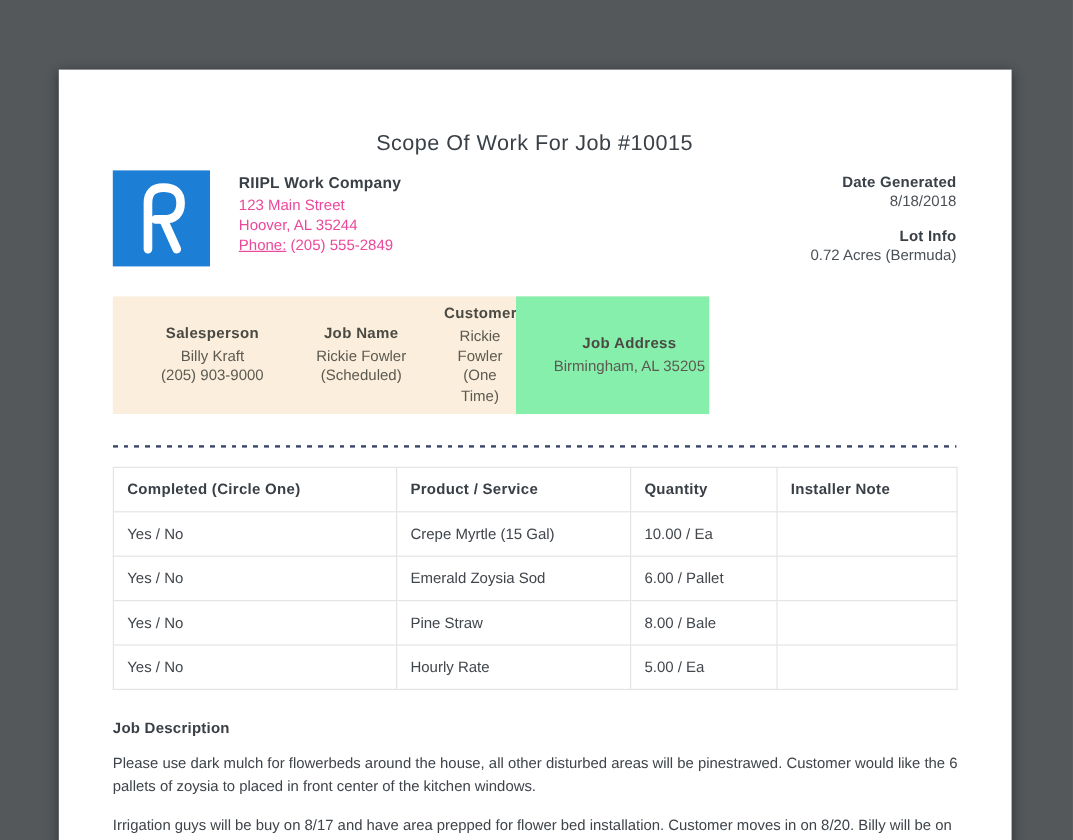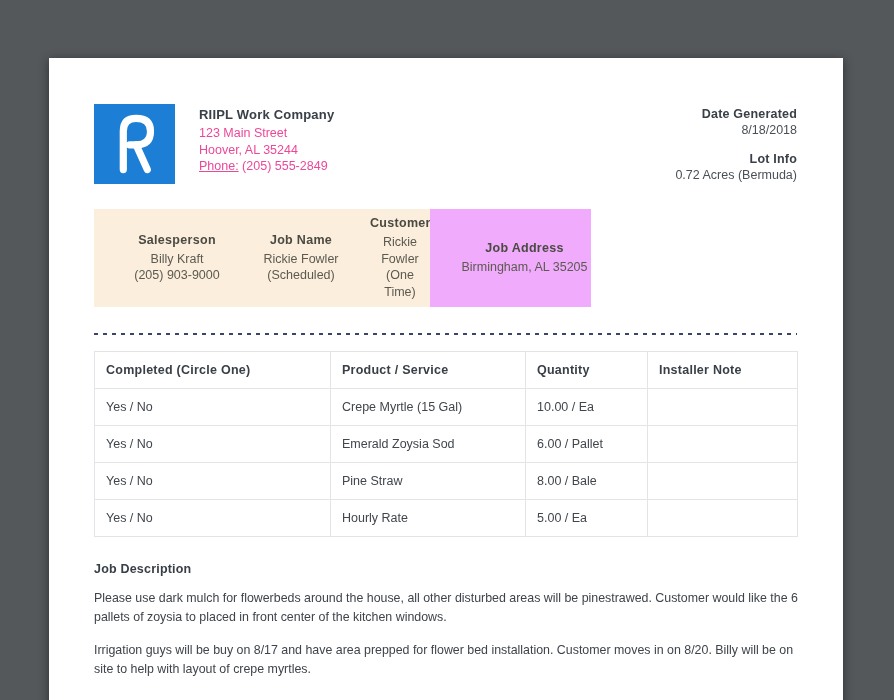--- a/index.html
+++ b/index.html
@@ -57,21 +57,21 @@
     margin-top: 25px;
     background: #fbeedd;
   }
   .info-col {
     display: flex; flex-direction: column;
     justify-content: center; text-align: center; padding-left: 28px;
   }
   .info-col.c1 { width: 138px; }
   .info-col.c2 { width: 110px; }
   .info-col.c3 { width: 88px; }
-  .info-col.c4 { width: 161px; background: #f0abfc; }
+  .info-col.c4 { width: 161px; background: #86efac; }
   .info-label {
     font-weight: bold; font-size: 12.5px; color: #4a4a43;
     letter-spacing: 0.3px; margin-bottom: 4px;
   }
   .info-line { font-size: 12.5px; color: #5c5a50; line-height: 16.5px; }
   .dotted-divider {
     margin-top: 26px;
     height: 2px; width: 703px;
     background: repeating-linear-gradient(90deg, #39466a 0 4px, transparent 4px 9px);
   }
@@ -104,20 +104,21 @@
     line-height: 19px;
     width: 706px;
   }
   .job-desc-para + .job-desc-para { margin-top: 14px; }
 </style>
 </head>
 <body>
 
 <div class="page">
 
+  <div class="doc-title">Scope Of Work For Job #10015</div>
 
   <div class="header-row">
     <div class="logo">
       <svg width="81" height="80" viewBox="0 0 100 100" fill="none" stroke="#ffffff" stroke-width="9" stroke-linecap="round" stroke-linejoin="round">
         <path d="M36 82 L36 34 Q36 18 52 18 Q70 18 70 34 Q70 51 52 51 L44 51"></path>
         <path d="M52 51 L66 82"></path>
       </svg>
     </div>
     <div class="company">
       <div class="company-name">RIIPL Work Company</div>

